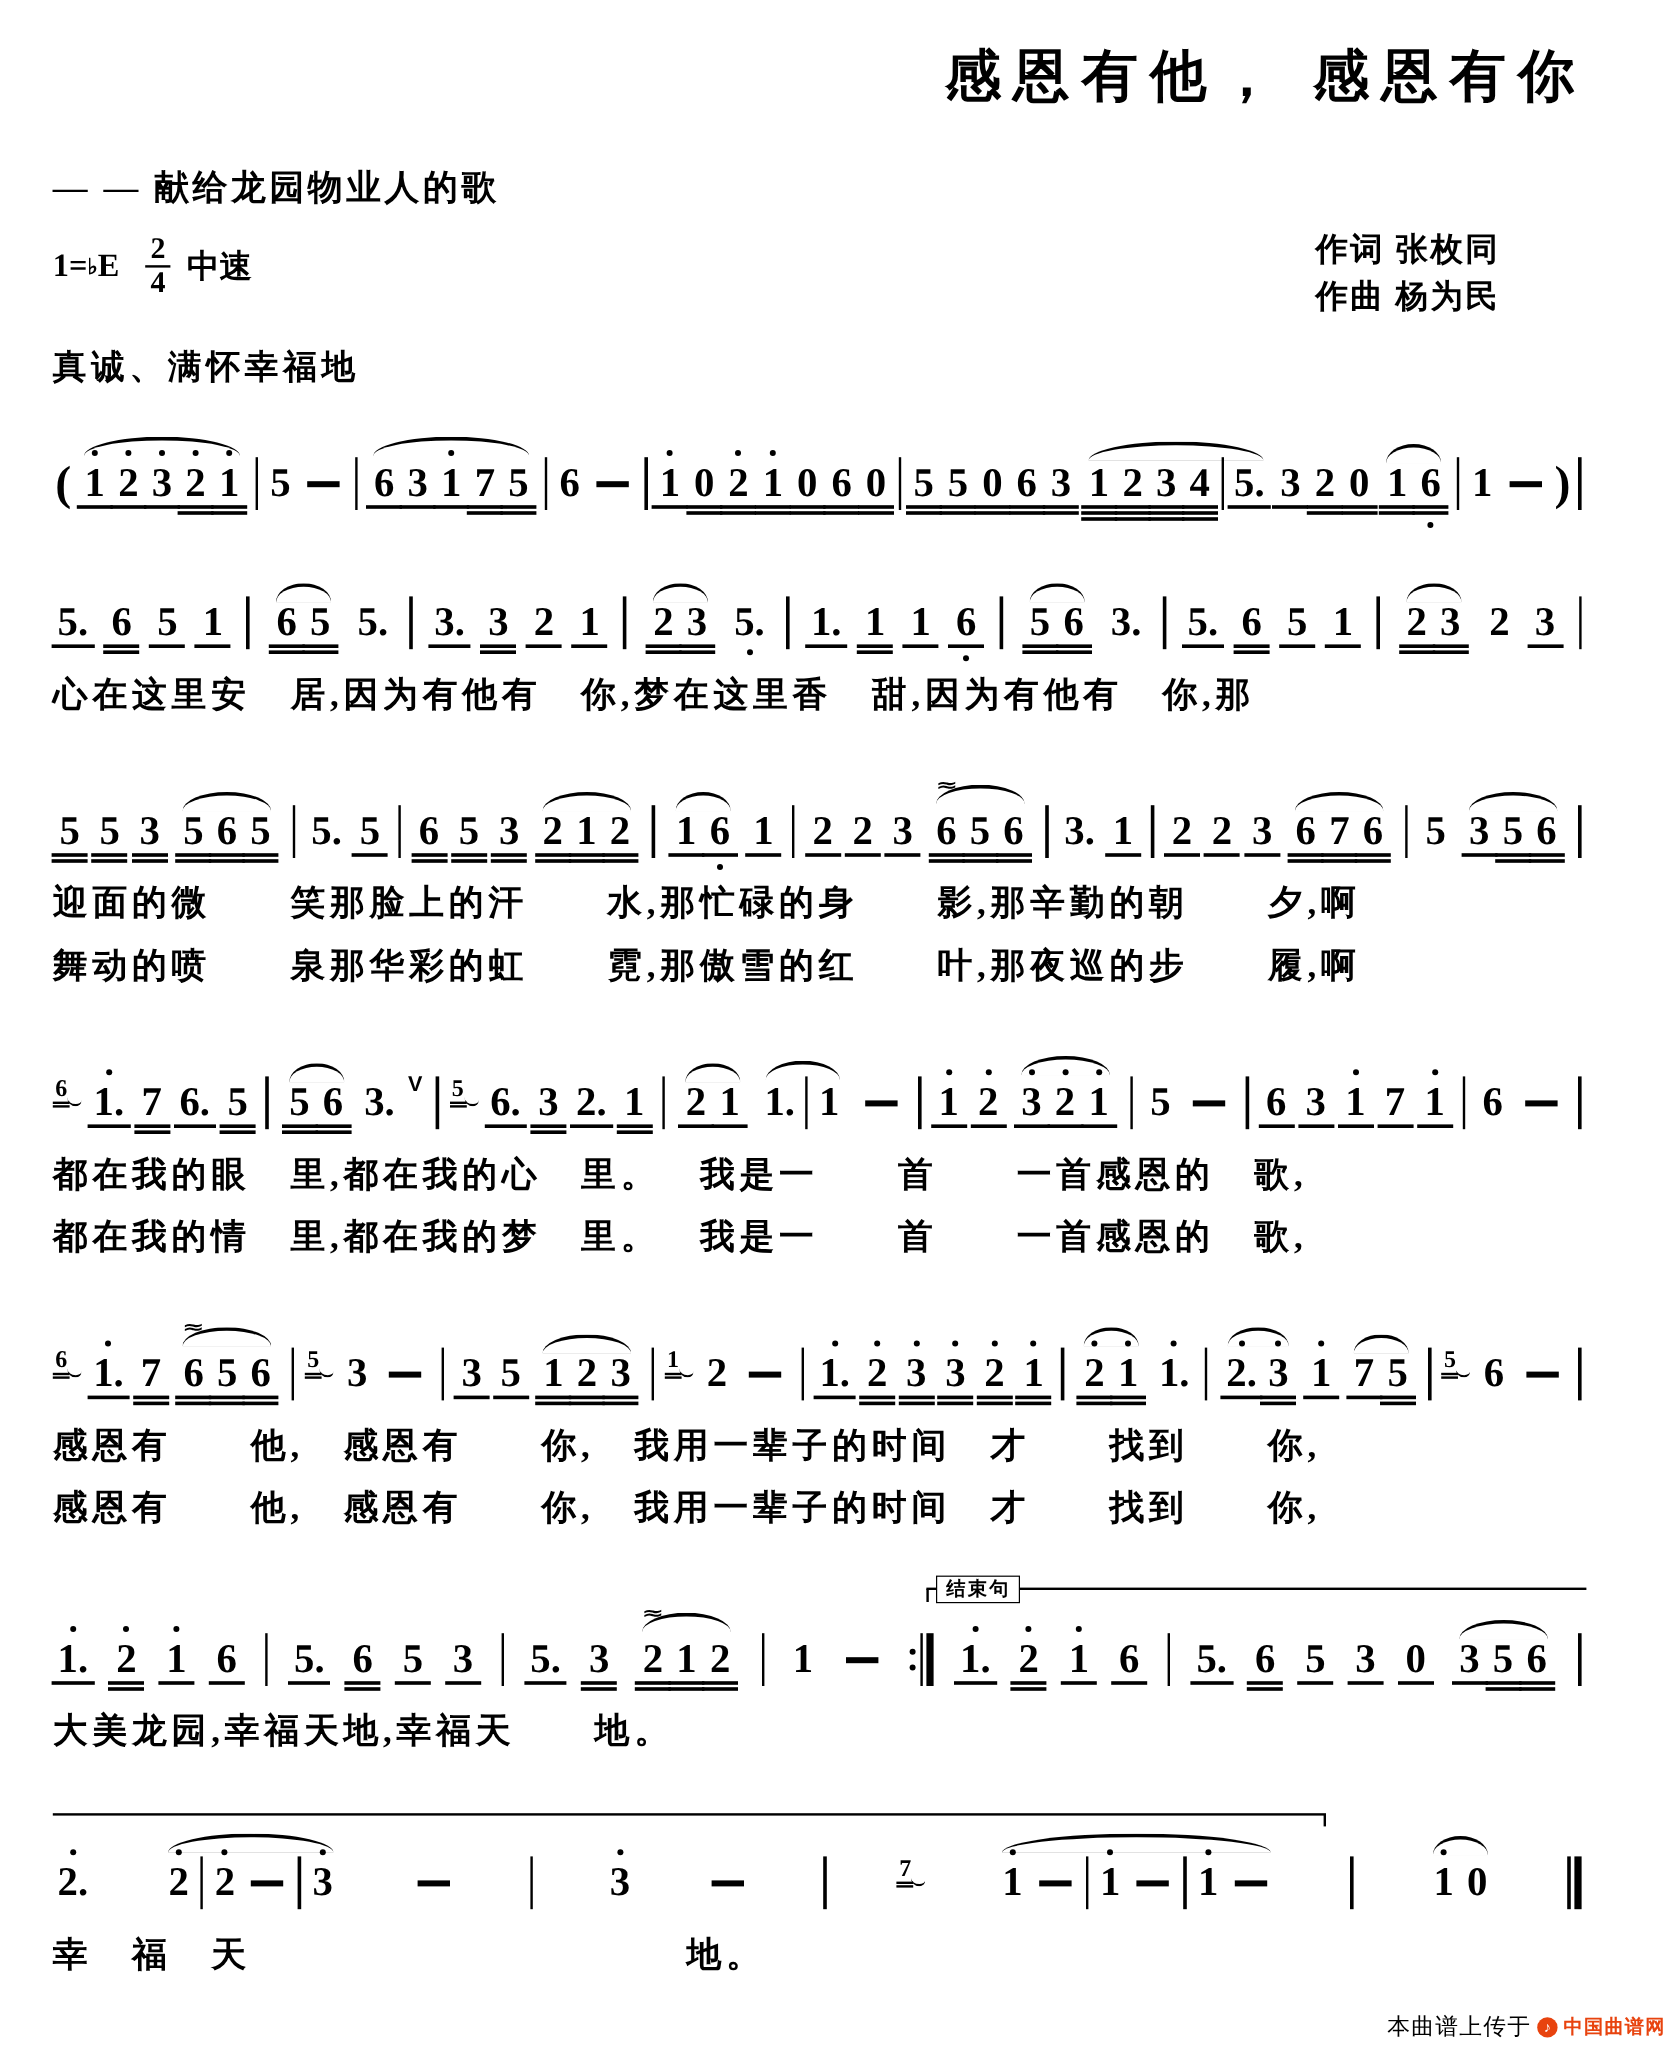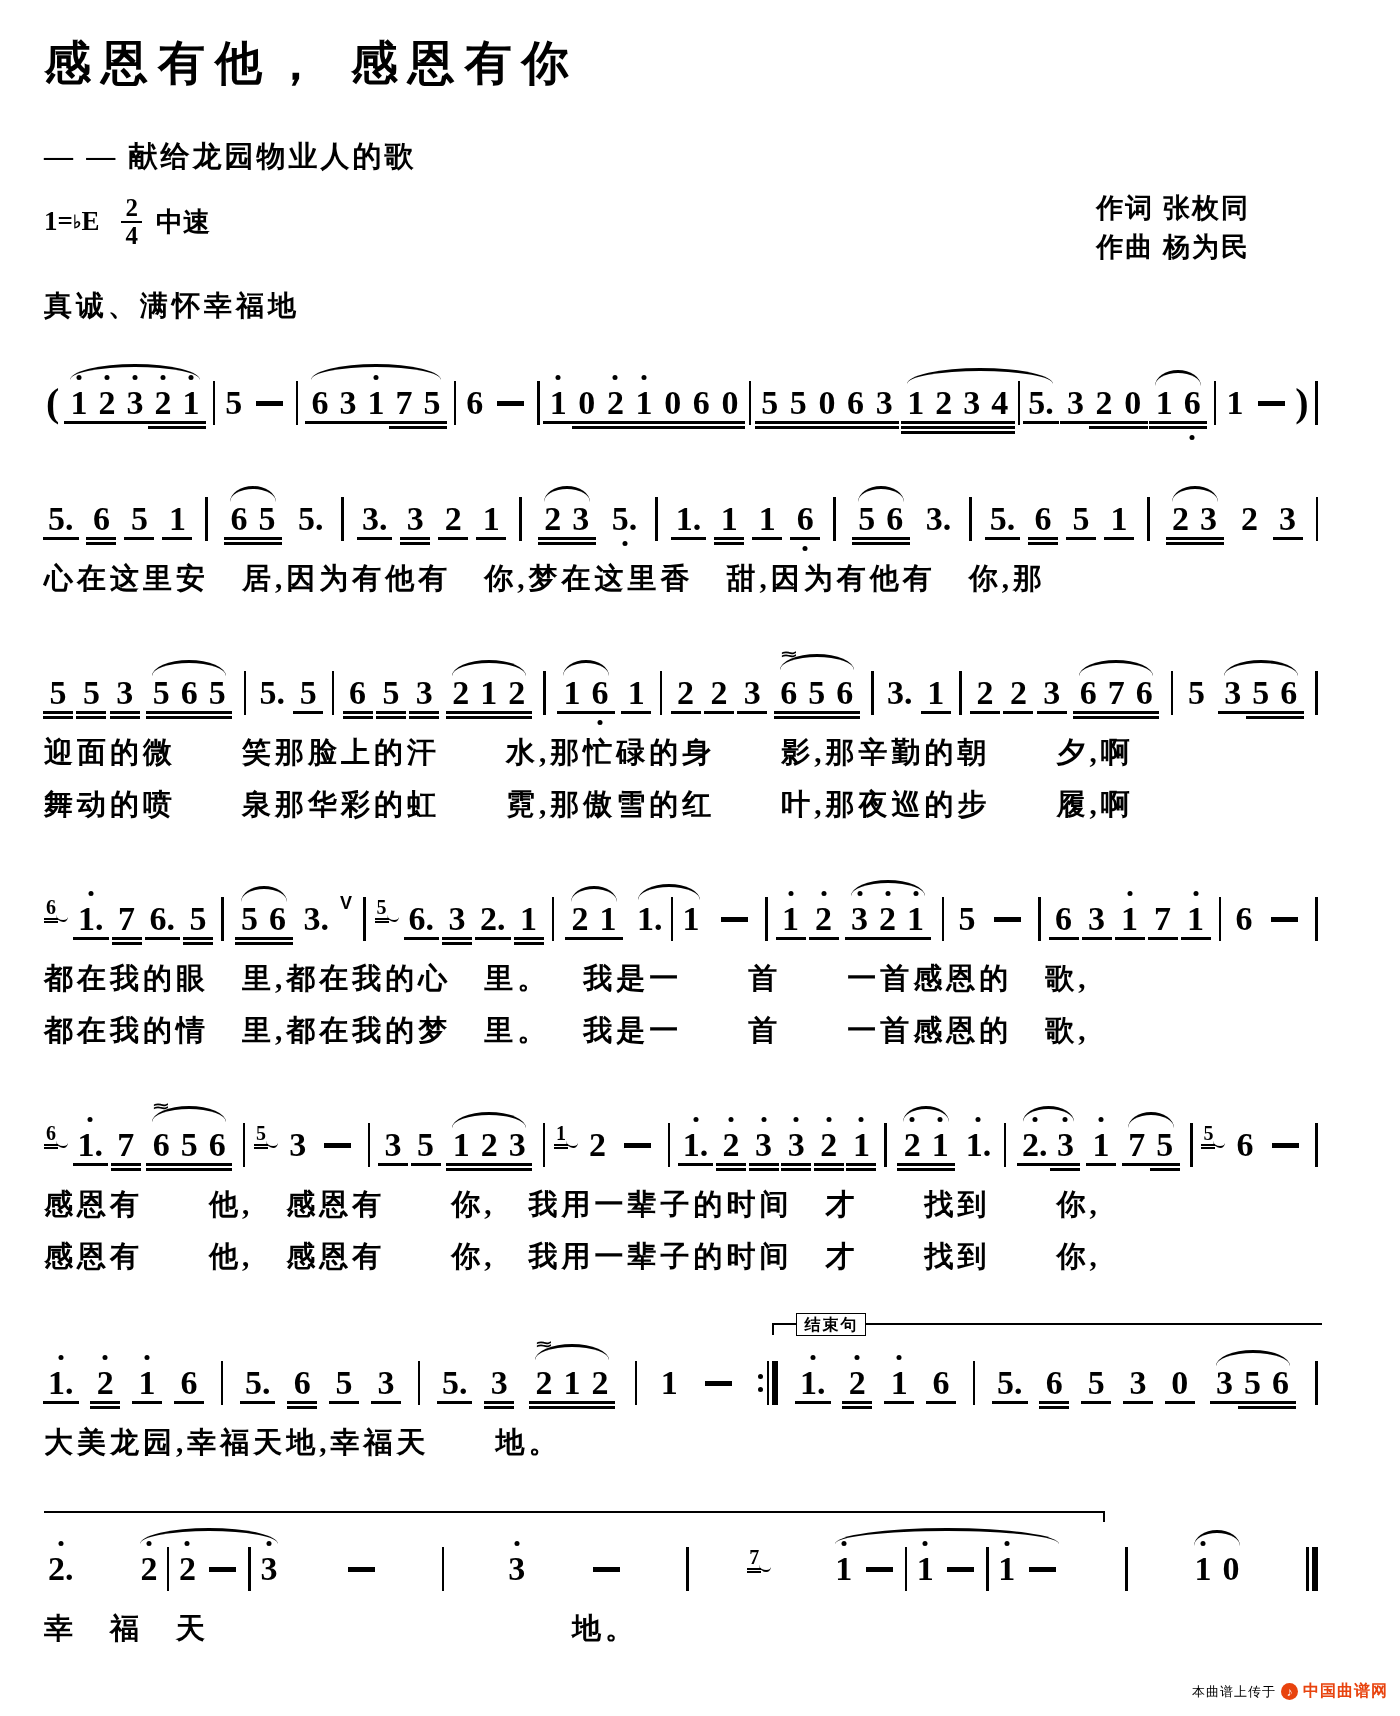--- a/index.html
+++ b/index.html
@@ -1,20 +1,20 @@
 <!DOCTYPE html>
 <html><head>
 <meta charset="utf-8">
 <style>
   html,body{margin:0;padding:0;background:#fff;}
   body{width:1400px;height:1716px;position:relative;font-family:"Liberation Serif",serif;color:#000;overflow:hidden;}
   .page{position:absolute;inset:0;padding:10px 78px 0 44px;box-sizing:border-box;}
 
   
-  .title{text-align:left;font-size:47px;font-weight:700;letter-spacing:10px;margin:22px 0 0 0;}
+  .title{text-align:right;font-size:47px;font-weight:700;letter-spacing:10px;margin:22px 0 0 0;}
   .subtitle{text-align:left;font-size:29px;font-weight:700;letter-spacing:3px;margin-top:42px;}
   .meta-row{position:relative;margin-top:18px;height:84px;}
   .keysig{font-size:27px;font-weight:700;display:flex;align-items:center;}
   .keysig sup{font-size:18px;vertical-align:super;}
   .meter{display:inline-flex;flex-direction:column;align-items:center;line-height:1.02;margin:0 14px 0 22px;font-size:25px;}
   .meter .den{border-top:2.5px solid #000;padding:0 4px;}
   .credits{position:absolute;right:72px;top:-6px;text-align:center;font-size:27px;font-weight:700;line-height:1.45;letter-spacing:2px;}
   .expression{font-size:28px;font-weight:700;margin-top:8px;letter-spacing:4px;}
 
   
@@ -51,31 +51,31 @@
          border-radius:0 0 60% 90% / 0 0 70% 100%;margin:0 0 -4px -1px;}
 
   .rep,.fin{display:inline-flex;align-items:center;flex:0 0 auto;margin:0 4px;}
   .rep .dots{display:flex;flex-direction:column;gap:8px;margin-right:4px;}
   .rep .dots i,.fin .dots i{width:5px;height:5px;border-radius:50%;background:#000;}
   .thin{width:2.5px;height:44px;background:#000;}
   .thick{width:6px;height:44px;background:#000;margin-left:3px;}
 
   .volta{position:absolute;top:0;right:0;left:57%;border-top:2.5px solid #000;height:14px;}
   .volta::before{content:"";position:absolute;left:0;top:-1px;height:11px;border-left:2.5px solid #000;}
-  .volta .vlabel{position:absolute;left:24px;top:-12px;background:#fff;border:1.5px solid #000;
+  .volta .vlabel{position:absolute;left:8px;top:-12px;background:#fff;border:1.5px solid #000;
                  padding:0 7px;font-size:16px;font-weight:700;line-height:21px;letter-spacing:2px;}
   .topline{position:absolute;top:2px;left:0;width:83%;border-top:2.5px solid #000;height:12px;}
   .topline::after{content:"";position:absolute;right:0;top:-1px;height:10px;border-right:2.5px solid #000;}
 
   .lyr{font-size:29px;font-weight:700;letter-spacing:4px;margin-top:18px;white-space:pre;}
   .lyr + .lyr{margin-top:12px;}
 
   
   .footer{position:absolute;right:12px;bottom:14px;display:flex;align-items:center;gap:5px;}
-  .footer .up{font-size:13px;letter-spacing:1px;}
+  .footer .up{font-size:19px;letter-spacing:1px;}
   .footer .logo{width:17px;height:17px;border-radius:50%;color:#fff;display:inline-flex;
                 align-items:center;justify-content:center;font-size:12px;line-height:1;}
   .footer .site{font-size:16px;font-weight:700;letter-spacing:1px;}
 </style>
 </head>
 <body>
 
 <div class="page">
   <h1 class="title">感恩有他， 感恩有你</h1>
   <div class="subtitle">— — 献给龙园物业人的歌</div>

